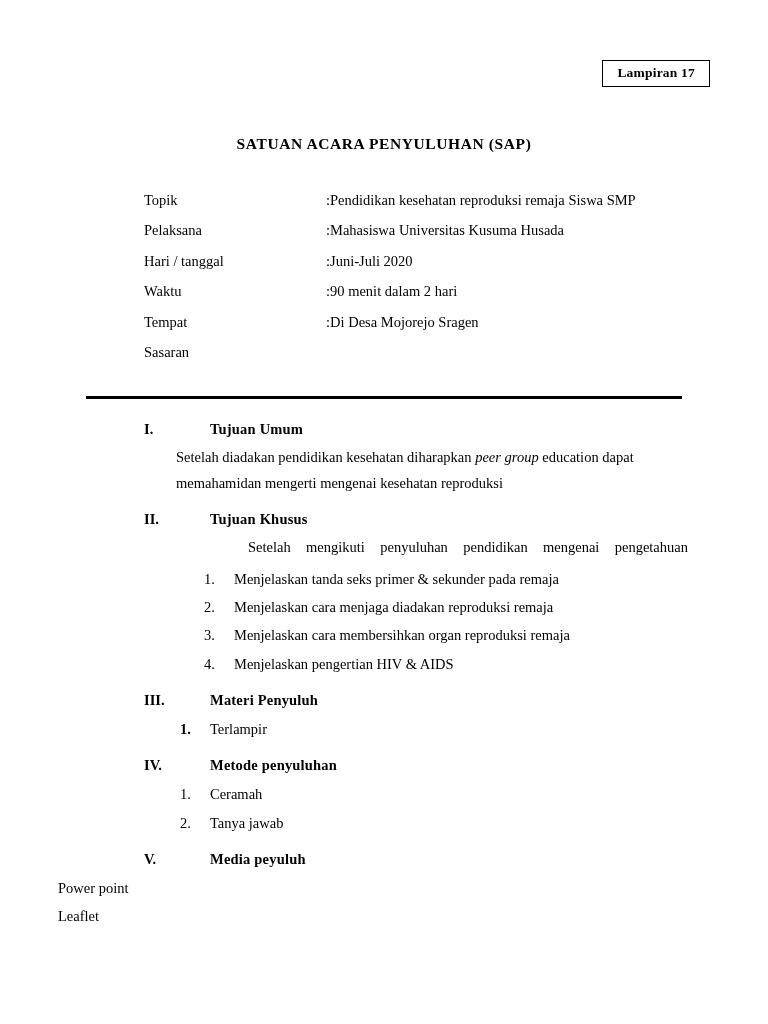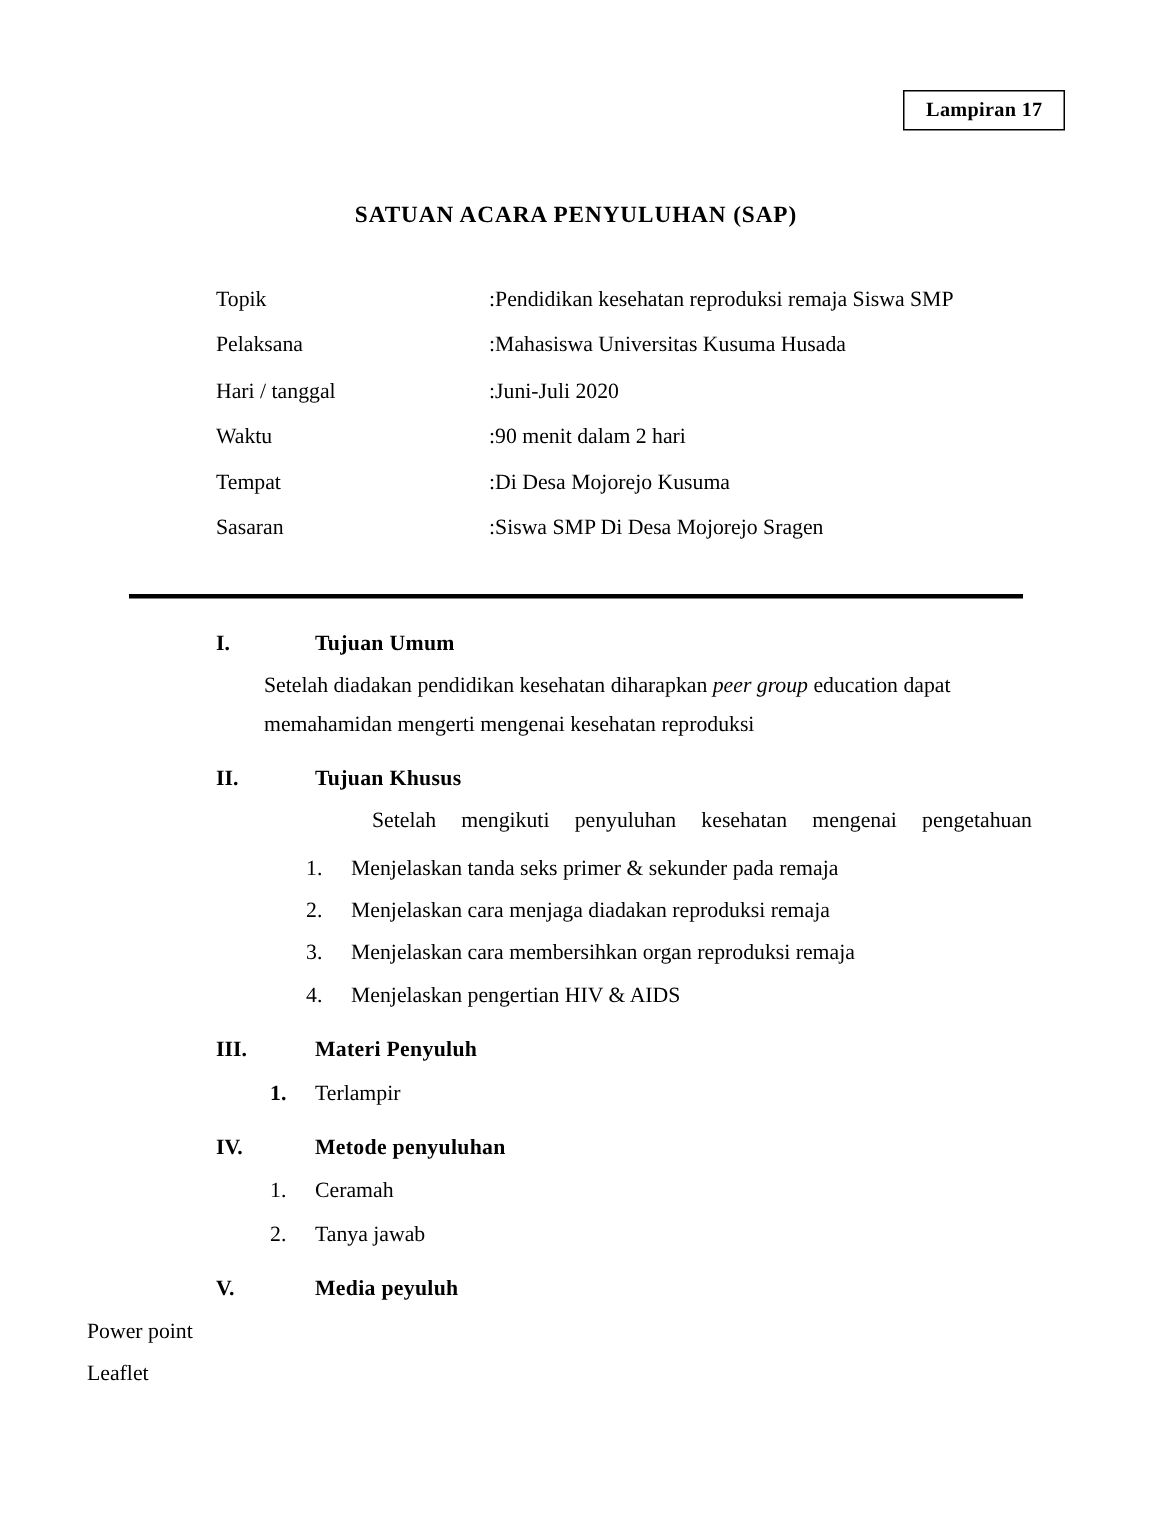--- a/index.html
+++ b/index.html
@@ -146,25 +146,24 @@
     <div class="meta-row">
       <div class="meta-label">Hari / tanggal</div>
       <div class="meta-value">:Juni-Juli 2020</div>
     </div>
     <div class="meta-row">
       <div class="meta-label">Waktu</div>
       <div class="meta-value">:90 menit dalam 2 hari</div>
     </div>
     <div class="meta-row">
       <div class="meta-label">Tempat</div>
-      <div class="meta-value">:Di Desa Mojorejo Kusuma</div>
+      <div class="meta-value">:Di Desa Mojorejo Sragen</div>
     </div>
     <div class="meta-row">
       <div class="meta-label">Sasaran</div>
-      <div class="meta-value">:Siswa SMP Di Desa Mojorejo Sragen</div>
     </div>
   </div>
 
   <div class="hr"></div>
 
   <div class="content">
 
     <div class="sec">
       <div class="sec-head">
         <span class="sec-num">I.</span>
@@ -175,21 +174,21 @@
       </div>
       <div class="para">memahamidan mengerti mengenai kesehatan reproduksi</div>
     </div>
 
     <div class="sec">
       <div class="sec-head">
         <span class="sec-num">II.</span>
         <span class="sec-title">Tujuan Khusus</span>
       </div>
       <div class="para" style="text-indent:36px; text-align:justify; margin-right:58px;">
-        <span style="display:inline-block; width:100%; text-align:justify; text-align-last:justify;">Setelah mengikuti penyuluhan kesehatan mengenai pengetahuan</span>
+        <span style="display:inline-block; width:100%; text-align:justify; text-align-last:justify;">Setelah mengikuti penyuluhan pendidikan mengenai pengetahuan</span>
       </div>
       <ul class="olist">
         <li>
           <span class="li-num">1.</span>
           <span>Menjelaskan tanda seks primer &amp; sekunder pada remaja</span>
         </li>
         <li>
           <span class="li-num">2.</span>
           <span>Menjelaskan cara menjaga diadakan reproduksi remaja</span>
         </li>

